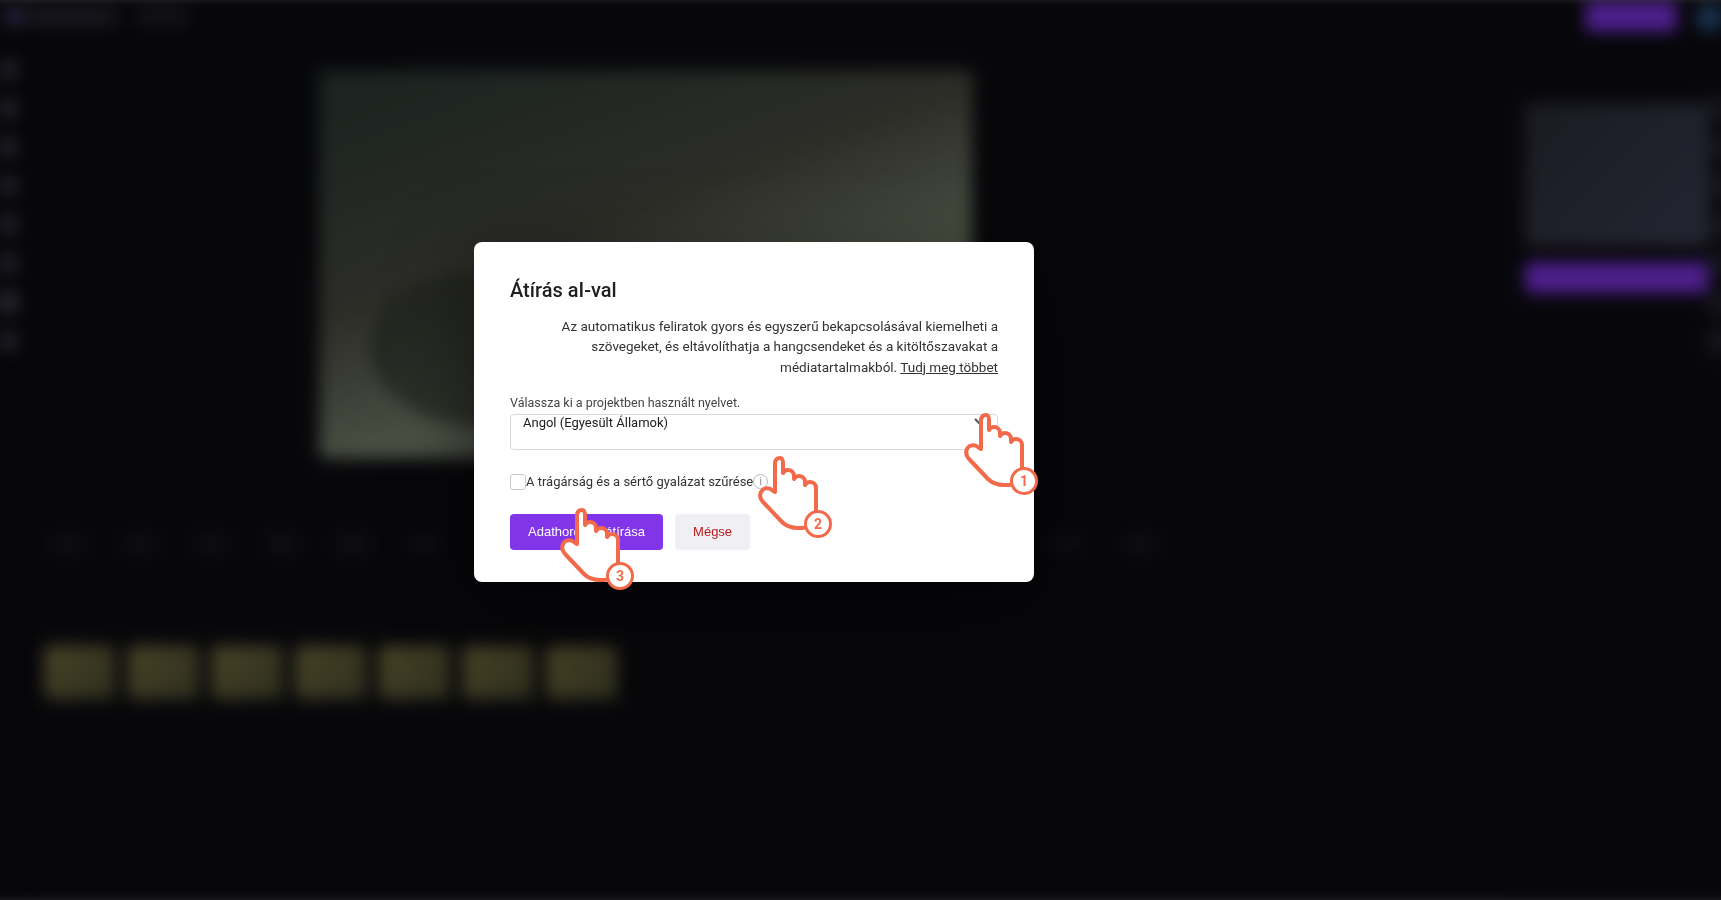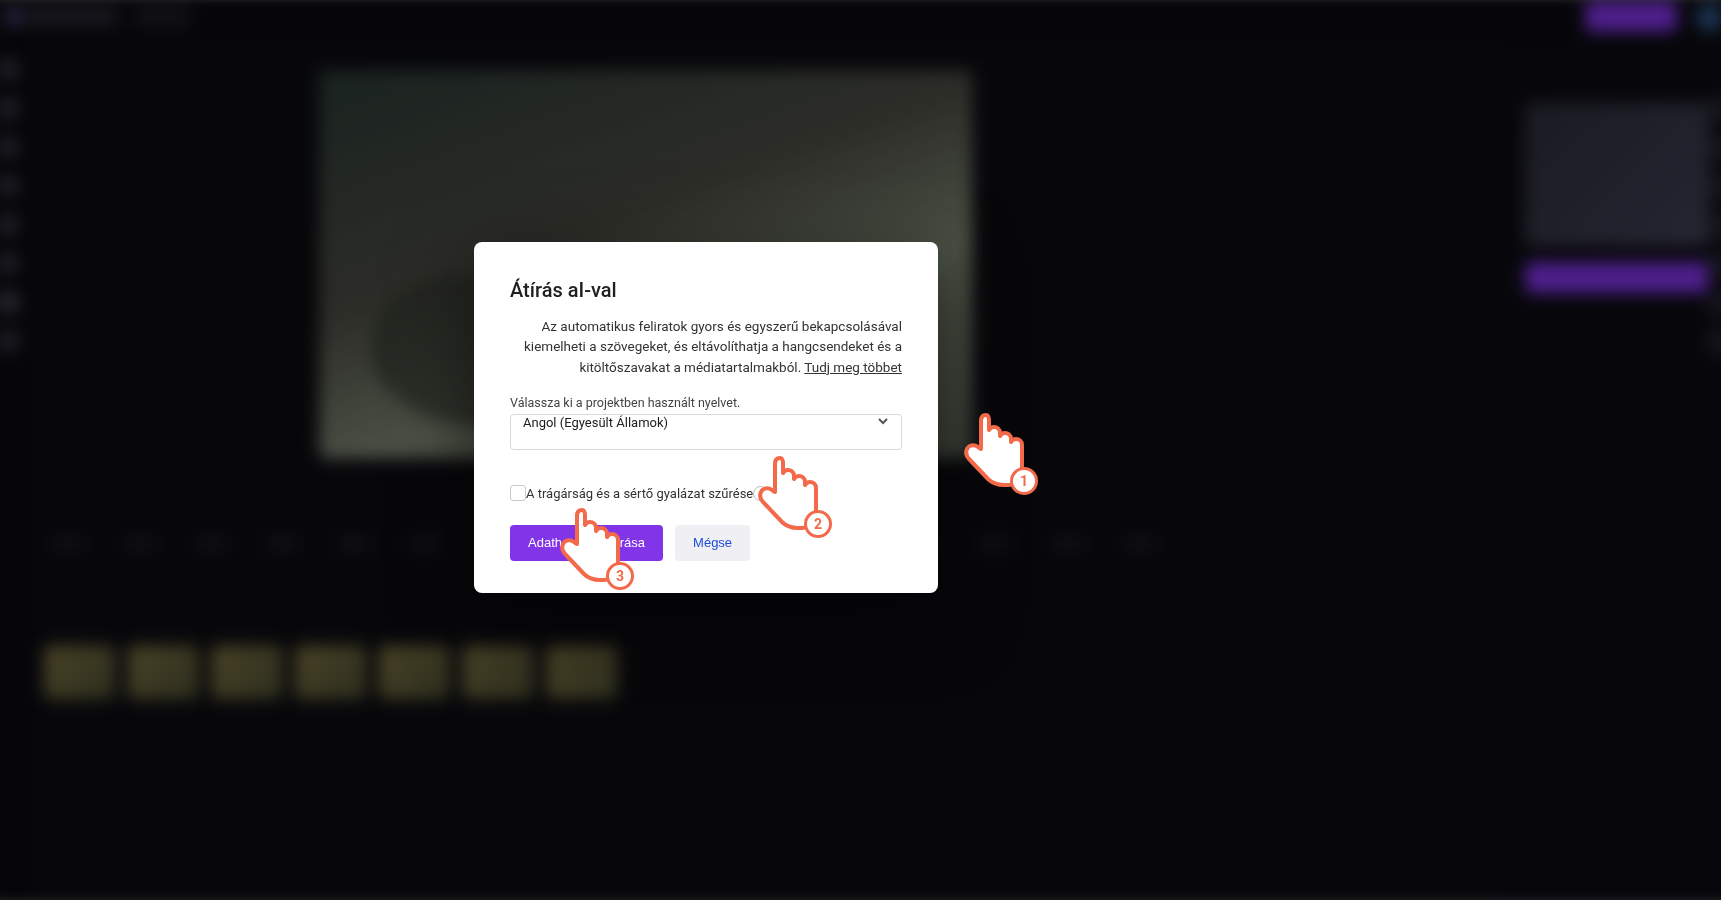--- a/index.html
+++ b/index.html
@@ -51,46 +51,46 @@
     .bg .timeline .ruler .tk{width:30px;height:8px;background:#24242e;border-radius:2px;margin-top:8px;}
     .bg .timeline .clips{display:flex;gap:12px;margin-top:90px;}
     .bg .timeline .clips .cl{width:70px;height:52px;background:linear-gradient(135deg,#7a7040,#4c4e33);border-radius:6px;}
 
     
     .veil { position:absolute; inset:0; background:rgba(0,0,0,0.4); }
 
     
     .modal {
       position: absolute;
-      width: 464px;
+      width: 560px;
       left: 474px;
       top: 242px;
       background: #fff;
       border-radius: 8px;
       box-shadow: 0 20px 80px rgba(0,0,0,.55);
       padding: 36px 36px 32px;
       color: #202020;
     }
     .modal h2 { font-size: 20px; font-weight: 500; margin-bottom: 14px; }
     .modal .desc { font-size: 13.5px; color:#333; line-height:1.5;text-align:right; }
     .modal .desc a { color:#333; text-decoration: underline; cursor:pointer; }
     .modal .flabel { font-size:12.5px; color:#444; margin:18px 0 4px; }
     .modal .select {
       width: 100%; height: 36px; border:1px solid #d7d7de; border-radius:4px;
       background:#fff; display:flex; justify-content:space-between;
       padding:0 12px; cursor:pointer; font-size:13px;
     }
     .modal .select .chev{width:12px;height:12px;display:flex;align-items:center;justify-content:center;}
     .modal .select .chev svg{width:12px;height:12px;stroke:#555;fill:none;stroke-width:2;}
-    .modal .cbx-row{display:flex;align-items:flex-end;margin-top:35px;font-size:13px;color:#333;}
+    .modal .cbx-row{display:flex;align-items:center;margin-top:24px;font-size:13px;color:#333;}
     .modal .cbx{width:16px;height:16px;border:1px solid #c9c9d2;border-radius:3px;background:#fff;cursor:pointer;}
     .modal .info{width:15px;height:15px;border:1px solid #bbb;border-radius:50%;font-size:10px;color:#888;display:flex;align-items:center;justify-content:center;}
     .modal .actions{display:flex;gap:12px;margin-top:24px;}
     .modal .primary{background:#8234e9;color:#fff;border:none;border-radius:4px;height:36px;padding:0 18px;font-size:13px;cursor:pointer;}
-    .modal .secondary{background:#efeff4;color:#1d4ed8;border:none;border-radius:4px;height:36px;padding:0 18px;font-size:13px;cursor:pointer;}
+    .modal .secondary{background:#efeff4;color:#b91c1c;border:none;border-radius:4px;height:36px;padding:0 18px;font-size:13px;cursor:pointer;}
 
     
     .hand { position:absolute; pointer-events:none; }
     .hand svg { display:block; }
     .badge {
       width:28px;height:28px;border-radius:50%;
       background:#fff;border:3px solid #f36a4a;color:#f36a4a;
       display:flex;align-items:center;justify-content:center;
       font-weight:700;font-size:14px;position:absolute;
     }

